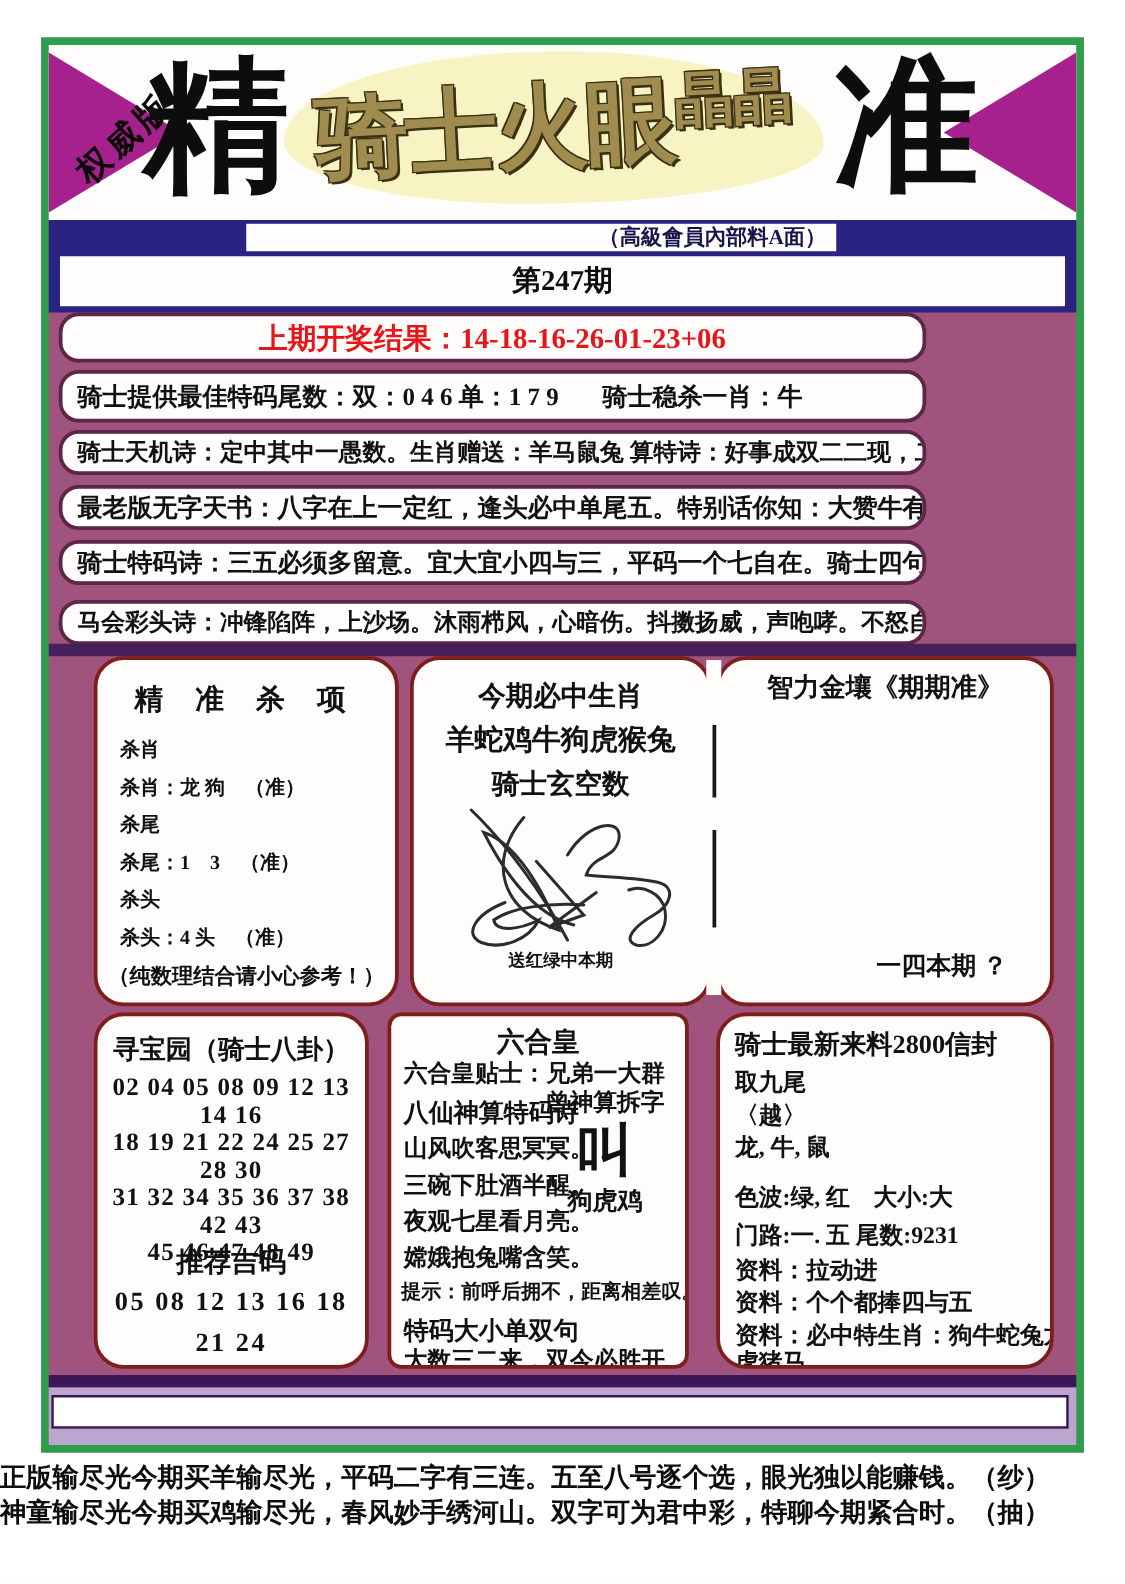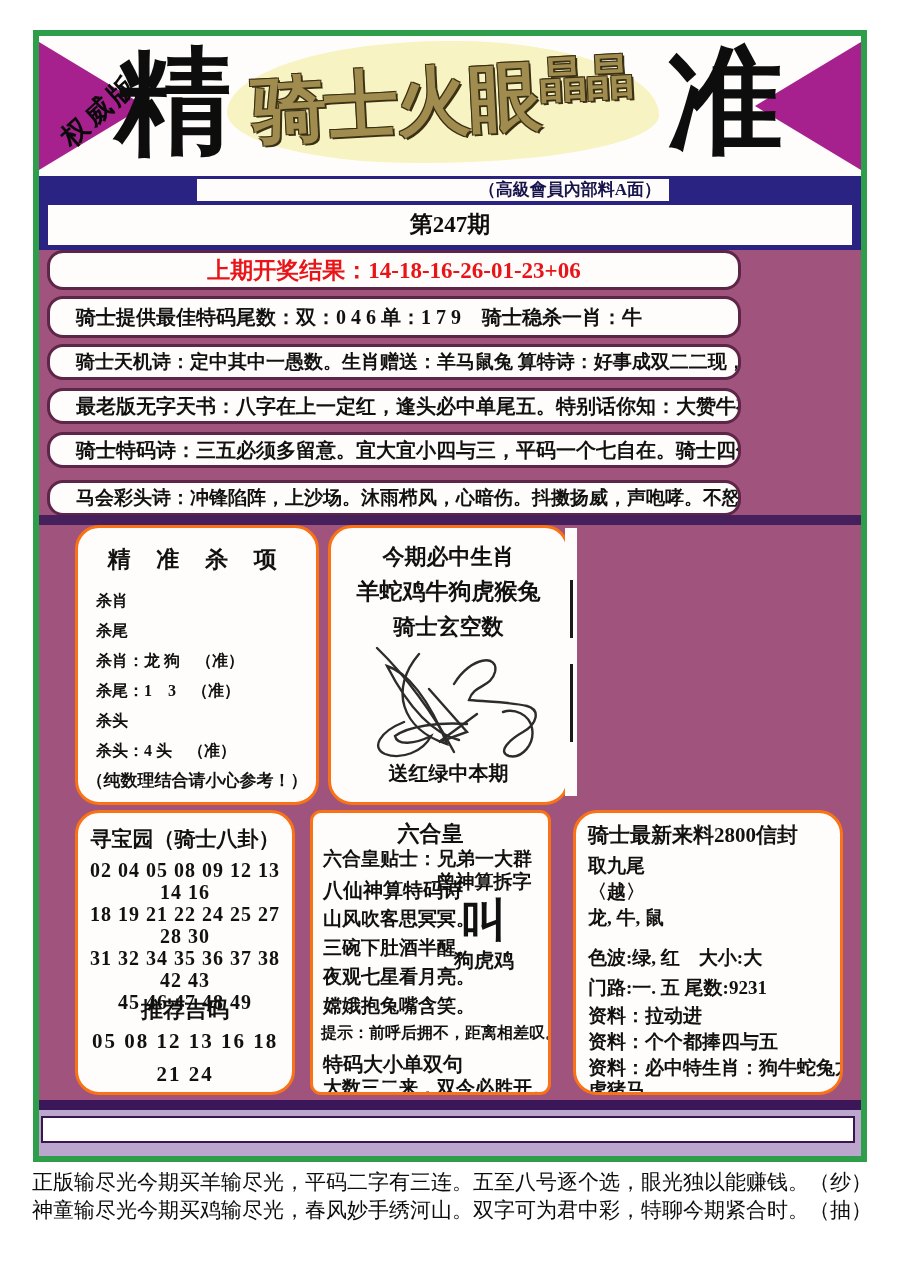--- a/index.html
+++ b/index.html
@@ -32,33 +32,33 @@
   
   .navy { position:absolute; left:0; top:140px; width:822px; height:74px; background:#2a2381; }
   .strip1 { position:absolute; left:158px; top:3px; width:472px; height:22px; background:#fffdfb;
             font-size:17px; font-weight:bold; line-height:22px; text-align:right; padding-right:8px; color:#17144c; }
   .strip2 { position:absolute; left:9px; top:29px; width:804px; height:40px; background:#fffdfb;
             font-size:23px; font-weight:bold; line-height:40px; text-align:center; color:#0d0d0d; }
 
   
   .tiprow { position:absolute; left:8px; width:694px; background:#fffdfb;
             border:3px solid #5d2547; border-radius:16px;
-            display:flex; align-items:center; padding:0 26px;
+            display:flex; align-items:center; padding:0 12px;
             font-weight:bold; font-size:19px; white-space:nowrap; overflow:hidden;text-align:right; }
   .row-result { top:214px; height:40px; justify-content:center; color:#e81418; font-size:23px; }
   .row-tail   { top:260px; height:42px; justify-content:space-between; padding-right:96px; font-size:20px; }
   .row-tianji { top:308px; height:36px; }
   .row-wuzi   { top:352px; height:36px; font-size:20px; }
   .row-tema   { top:396px; height:36px; font-size:20px; }
   .row-caitou { top:444px; height:36px; }
 
   .divider { position:absolute; left:0; top:479px; width:822px; height:10px; background:#45205a; }
 
   
-  .colbox { position:absolute; background:#fffdfb; border:3px solid #f97316; border-radius:24px; overflow:hidden; }
+  .colbox { position:absolute; background:#fffdfb; border:3px solid #7f1d1d; border-radius:24px; overflow:hidden; }
   .b-sha    { left:36px;  top:489px; width:244px; height:280px; }
   .b-sheng  { left:289px; top:489px; width:241px; height:280px; }
   .b-zhili  { left:534px; top:489px; width:270px; height:280px; }
   .b-xunbao { left:36px;  top:774px; width:220px; height:285px; }
   .b-liuhe  { left:271px; top:774px; width:241px; height:285px;border-radius:11px; }
   .b-lailiao{ left:534px; top:774px; width:270px; height:285px; }
 
   .seam-bg { position:absolute; left:526px; top:492px; width:12px; height:268px; background:#fffdfb; }
   .seam-mark { position:absolute; left:531px; width:3px; background:#1a1a1a; }
   .mark1 { top:544px; height:58px; }
@@ -68,21 +68,21 @@
   
   .b-sha .title { position:absolute; top:16px; width:100%; text-align:center; font-size:23px; font-weight:bold; letter-spacing:10px; }
   .b-sha .lines { position:absolute; top:58px; left:18px; font-size:16px; font-weight:bold; line-height:30px; }
   .b-sha .foot  { position:absolute; bottom:10px; width:100%; text-align:center; font-size:17px; font-weight:bold; }
 
   
   .b-sheng .l1 { position:absolute; top:14px; width:100%; text-align:center; font-size:22px; font-weight:bold; }
   .b-sheng .l2 { position:absolute; top:48px; width:100%; text-align:center; font-size:23px; font-weight:bold; }
   .b-sheng .l3 { position:absolute; top:84px; width:100%; text-align:center; font-size:22px; font-weight:bold; }
   .b-sheng .scribble { position:absolute; left:28px; top:116px; }
-  .b-sheng .foot { position:absolute; top:232px; width:100%; text-align:center; font-size:20px; font-weight:bold; }
+  .b-sheng .foot { position:absolute; top:232px; width:100%; text-align:center; font-size:14px; font-weight:bold; }
 
   
   .b-zhili .title { position:absolute; top:8px; width:100%; text-align:center; font-size:21px; font-weight:bold; }
   .b-zhili .note  { position:absolute; right:34px; bottom:16px; font-size:20px; font-weight:bold; }
 
   
   .b-xunbao .title { position:absolute; top:12px; width:100%; text-align:center; font-size:21px; font-weight:bold; }
   .b-xunbao .nums  { position:absolute; top:46px; width:100%; text-align:center; font-size:20px; font-weight:600; line-height:22px; letter-spacing:1px; }
   .b-xunbao .sub   { position:absolute; top:182px; width:100%; text-align:center; font-size:22px; font-weight:bold; }
   .b-xunbao .lucky { position:absolute; top:212px; width:100%; text-align:center; font-size:21px; font-weight:bold; line-height:33px; letter-spacing:2px; }
@@ -110,21 +110,21 @@
   .b-lailiao .d2 { top:190px; } .b-lailiao .d3 { top:216px; }
   .b-lailiao .d4 { top:242px; } .b-lailiao .d5 { top:264px; }
 
   
   .f-dark { position:absolute; left:0; top:1064px; width:822px; height:10px; background:#3b1658; }
   .f-lav  { position:absolute; left:0; top:1074px; width:822px; height:46px; background:#bca6cd; }
   .f-strip{ position:absolute; left:2px; top:6px; width:814px; height:27px; background:#ffffff; border:2px solid #3a1650; }
 
   
   .bottom-line { position:absolute; left:0; width:776px; text-align:center;
-                 font-size:21px; font-weight:400; color:#0d0d0d; white-space:nowrap;margin-left:32px; }
+                 font-size:21px; font-weight:700; color:#0d0d0d; white-space:nowrap; }
   .bl1 { top:1168px; } .bl2 { top:1196px; }
 </style>
 </head>
 <body>
 
 <div class="page">
   <div class="frame">
 
     <div class="header">
       <div class="tri tri-left"></div>
@@ -161,22 +161,22 @@
     <div class="tiprow row-caitou">
       <span>马会彩头诗：冲锋陷阵，上沙场。沐雨栉风，心暗伤。抖擞扬威，声咆哮。不怒自威，似英豪。</span>
     </div>
 
     <div class="divider"></div>
 
     <div class="colbox b-sha">
       <div class="title">精 准 杀 项</div>
       <div class="lines">
         <div>杀肖</div>
+        <div>杀肖：龙 狗　（准）</div>
         <div>杀尾</div>
-        <div>杀肖：龙 狗　（准）</div>
         <div>杀尾：1　3　（准）</div>
         <div>杀头</div>
         <div>杀头：4 头　（准）</div>
       </div>
       <div class="foot">（纯数理结合请小心参考！）</div>
     </div>
 
     <div class="colbox b-sheng">
       <div class="l1">今期必中生肖</div>
       <div class="l2">羊蛇鸡牛狗虎猴兔</div>
@@ -186,20 +186,24 @@
           <path d="M18,4 C45,30 75,70 95,108"></path>
           <path d="M60,10 C30,45 42,85 88,100 C70,55 48,28 28,22 C45,55 68,88 100,96"></path>
           <path d="M95,40 C112,12 140,10 136,28 C132,44 115,40 110,56 C130,58 152,58 168,62 C182,66 178,80 164,88 C150,96 138,108 150,112 C163,115 176,100 173,84 C170,70 155,64 144,68"></path>
           <path d="M45,78 C20,88 12,104 26,110 C42,116 64,108 72,92 C56,100 38,102 36,92 C50,82 80,78 108,80"></path>
           <path d="M70,45 L108,88 L80,98 L118,70"></path>
         </g>
       </svg>
       <div class="foot">送红绿中本期</div>
     </div>
 
+    <div class="colbox b-zhili">
+      <div class="title">智力金壤《期期准》</div>
+      <div class="note">一四本期 ？</div>
+    </div>
 
     <div class="seam-bg"></div>
     <div class="seam-mark mark1"></div>
     <div class="seam-mark mark2"></div>
 
     <div class="colbox b-xunbao">
       <div class="title">寻宝园（骑士八卦）</div>
       <div class="nums">
         <div>02 04 05 08 09 12 13 14 16</div>
         <div>18 19 21 22 24 25 27 28 30</div>

